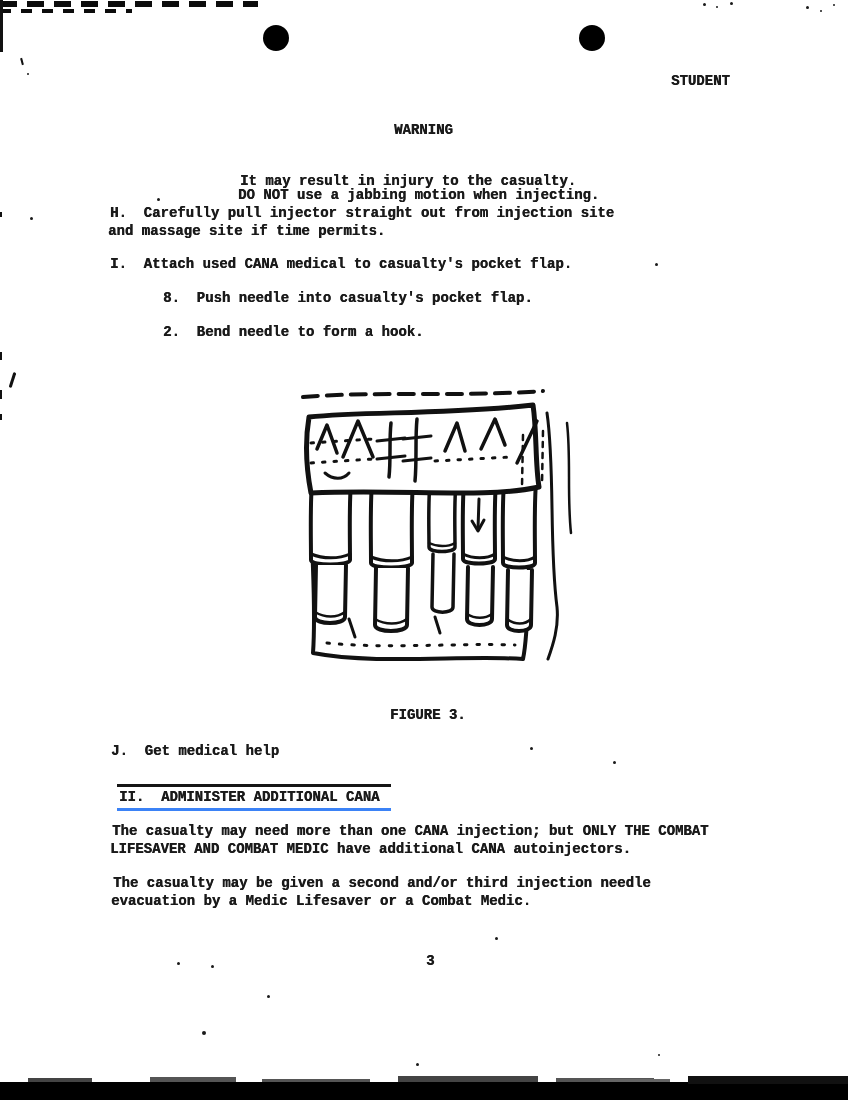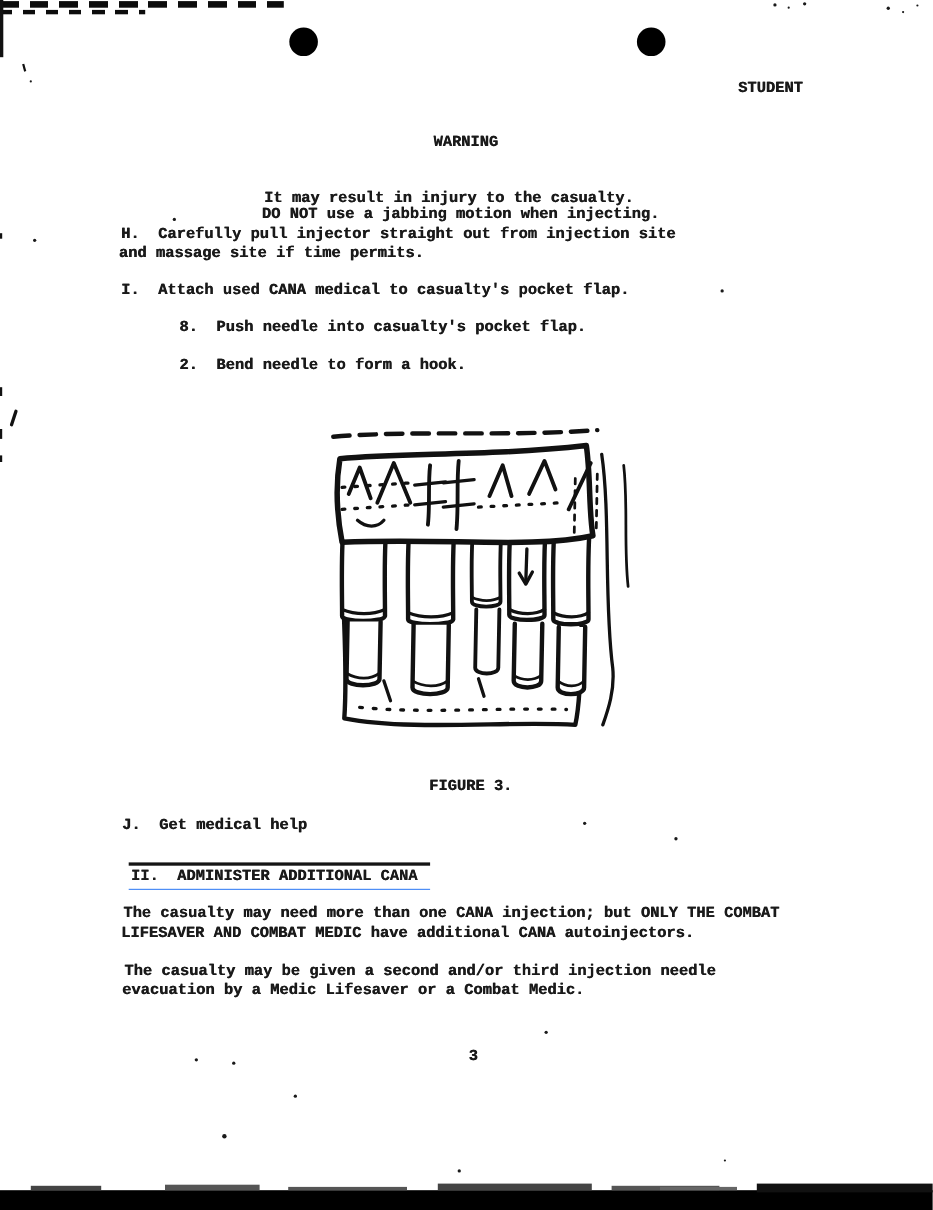--- a/index.html
+++ b/index.html
@@ -6,21 +6,21 @@
   body{
     width:848px;height:1100px;position:relative;overflow:hidden;
     background:#ffffff;
     font-family:"Liberation Mono","DejaVu Sans Mono",monospace;
   }
   .t{
     position:absolute;font-weight:700;font-size:14px;line-height:18px;
     color:#1a1a1a;white-space:pre;text-shadow:0.4px 0 0 currentColor;
   }
   .sec-head{
-    border-top:3px solid #151515;border-bottom:1px solid #3b82f6;
+    border-top:3px solid #151515;border-bottom:3px solid #3b82f6;
     padding:1px 12px 2px 2px;
   }
   .hole{position:absolute;width:26px;height:26px;background:#000;border-radius:50%;}
   .speck{position:absolute;background:#1a1a1a;border-radius:50%;}
   .mark{position:absolute;background:#111;}
   .dash-row-1{
     position:absolute;left:0;top:1px;width:258px;height:6px;
     background:repeating-linear-gradient(90deg,#0c0c0c 0 17px,transparent 17px 27px);
   }
   .dash-row-2{

